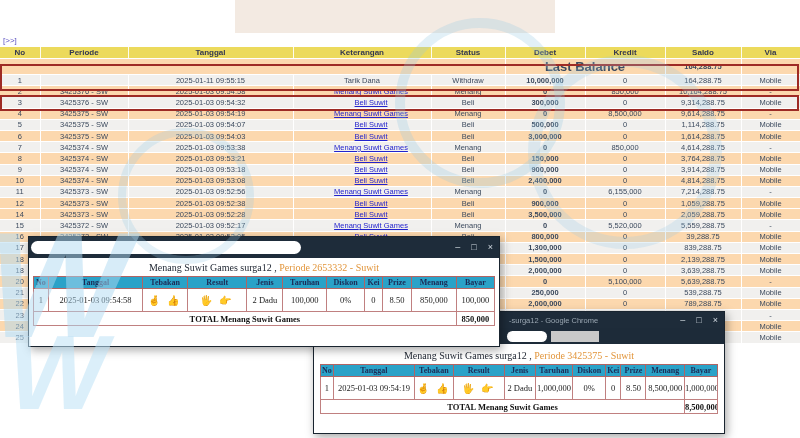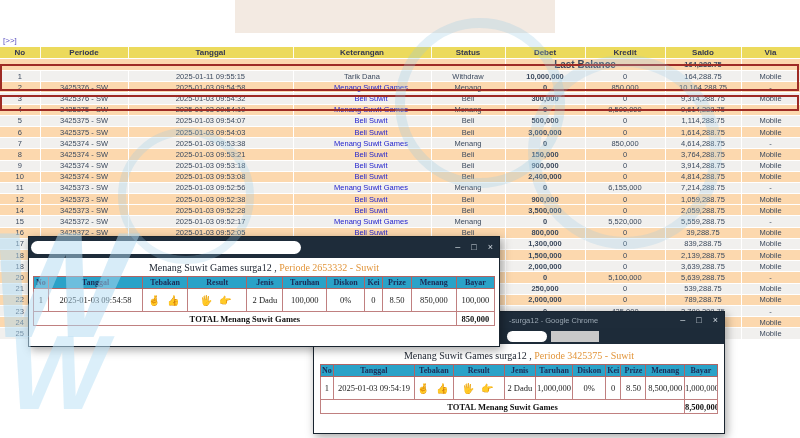--- a/index.html
+++ b/index.html
@@ -15,27 +15,27 @@
   
   .main-table-wrap{position:absolute;left:0;top:47px;width:800px;z-index:2;}
   table.main{border-collapse:collapse;table-layout:fixed;width:800px;font-size:7.5px;}
   table.main th{height:11px;background:#ecda5c;color:#33384f;font-size:8px;font-weight:bold;
       padding:0;border-right:1px solid rgba(255,255,255,.9);border-bottom:1px solid #fff;}
   table.main td{height:10.2px;padding:0;text-align:center;white-space:nowrap;overflow:hidden;
       border-right:1px solid rgba(255,255,255,.75);border-bottom:1px solid #fff;color:#3c4a5e;}
   tr.row-odd td{background:#f1f0ee;}
   tr.row-even td{background:#fcd8ae;}
   tr.lastbal td{height:8px;background:#fcd8ae;}
-  .lastbal-label{font-weight:bold;color:#2d3550;font-size:10px;}
+  .lastbal-label{font-weight:bold;color:#2d3550;font-size:13px;}
   .lastbal-value{font-weight:bold;color:#7a2fae;}
   .cell-status{color:#bf5a2a;}
   .cell-debet{color:#2f3f54;font-weight:bold;}
   .cell-kredit{color:#4040c8;}
   .cell-saldo{color:#7a2fae;}
-  .ket-link{color:#2323cd;cursor:pointer;padding-left:18px;}
+  .ket-link{color:#2323cd;text-decoration:underline;cursor:pointer;padding-left:18px;}
 
   
   .hl-box{position:absolute;left:0;width:795px;border:2px solid #9e2b25;z-index:3;pointer-events:none;}
   .hl-box1{top:64px;height:23px;}
   .hl-box2{top:95px;height:12px;}
 
   
   .wm{position:absolute;z-index:12;pointer-events:none;}
   .wm-circle{border-radius:50%;}
   .wm-c1{left:395px;top:18px;width:150px;height:150px;border:10px solid rgba(150,200,228,.28);}

